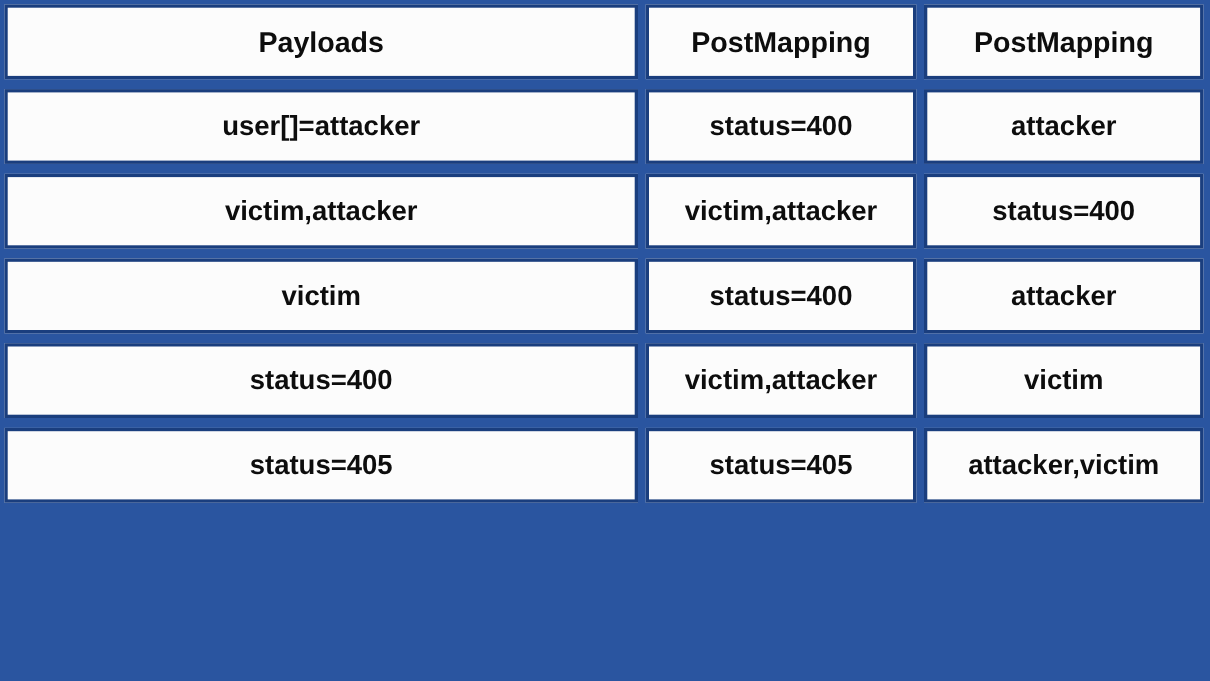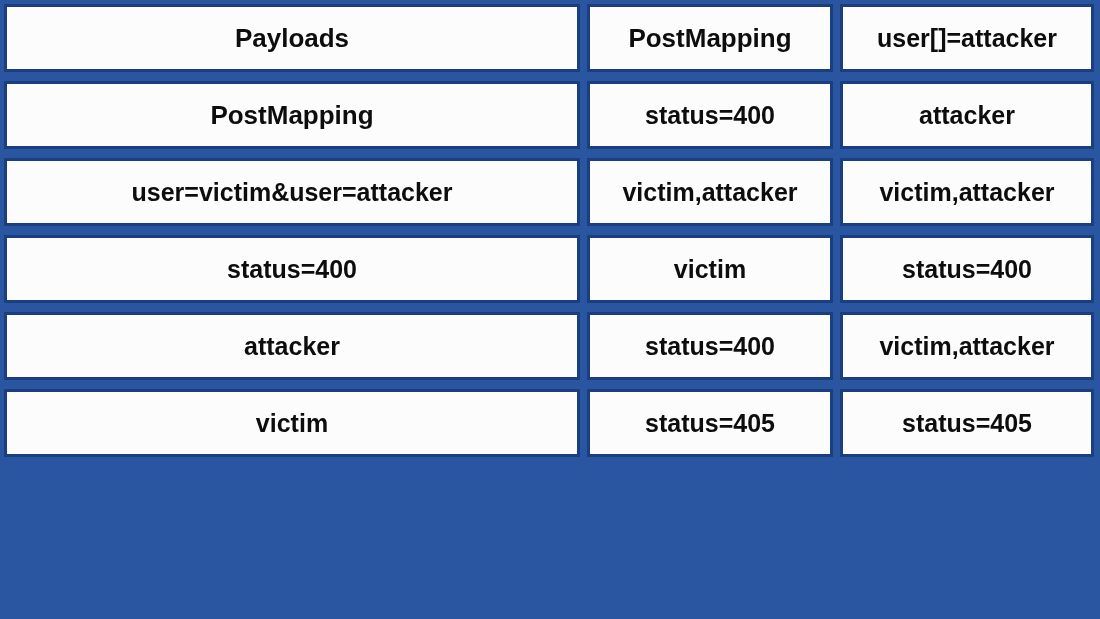--- a/index.html
+++ b/index.html
@@ -33,36 +33,36 @@
     font-size: 26px;
   }
 </style>
 </head>
 <body>
 
 <div class="page">
 
   <div class="cell header">Payloads</div>
   <div class="cell header">PostMapping</div>
+  <div class="cell header">PostMapping</div>
+
   <div class="cell">user[]=attacker</div>
-
-  <div class="cell header">PostMapping</div>
   <div class="cell">status=400</div>
   <div class="cell">attacker</div>
 
-  <div class="cell">user=victim&amp;user=attacker</div>
   <div class="cell">victim,attacker</div>
   <div class="cell">victim,attacker</div>
 
   <div class="cell">status=400</div>
   <div class="cell">victim</div>
 
   <div class="cell">status=400</div>
   <div class="cell">attacker</div>
 
   <div class="cell">status=400</div>
   <div class="cell">victim,attacker</div>
 
   <div class="cell">victim</div>
   <div class="cell">status=405</div>
 
   <div class="cell">status=405</div>
+  <div class="cell">attacker,victim</div>
 </div>
 
 </body></html>

